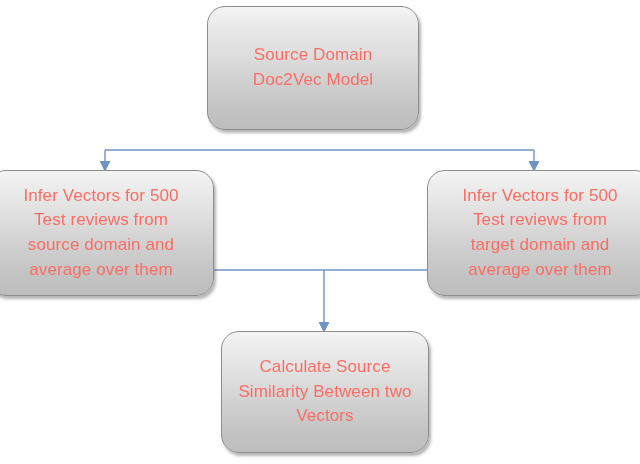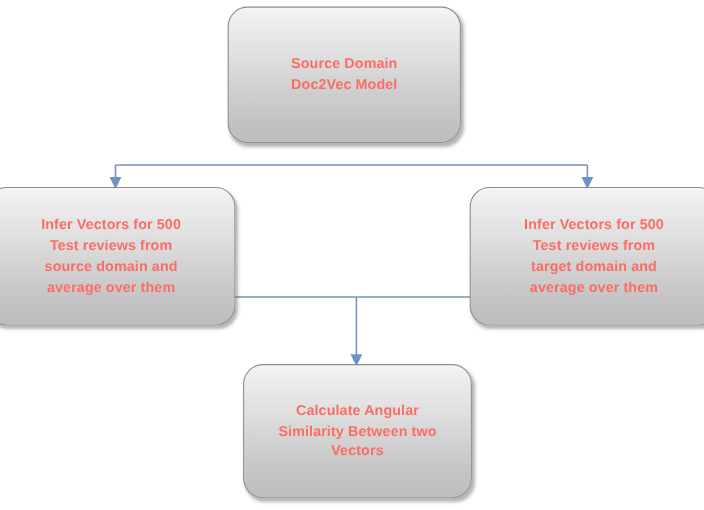--- a/index.html
+++ b/index.html
@@ -38,23 +38,23 @@
         #c4c4c4 82%,
         #bdbdbd 100%);
     box-shadow: 2px 3px 3px rgba(90,90,90,0.45);
     display: flex;
     align-items: center;
     justify-content: center;
     text-align: center;
   }
   .flow-box .box-text {
     color: #fb6d64;
-    font-size: 13px;
+    font-size: 17px;
     line-height: 1.45;
-    font-weight: 700;
+    font-weight: 400;
     letter-spacing: 0.1px;
     white-space: pre-line;
     padding: 0 6px;
   }
   #box-source-model {
     left: 207px;
     top: 6px;
     width: 212px;
     height: 124px;
   }
@@ -115,18 +115,18 @@
   </div>
 
   <div class="flow-box" id="box-target-vectors">
     <span class="box-text">Infer Vectors for 500
 Test reviews from
 target domain and
 average over them</span>
   </div>
 
   <div class="flow-box" id="box-angular-similarity">
-    <span class="box-text">Calculate Angular
+    <span class="box-text">Calculate Source
 Similarity Between two
 Vectors</span>
   </div>
 
 </div>
 
 </body></html>

